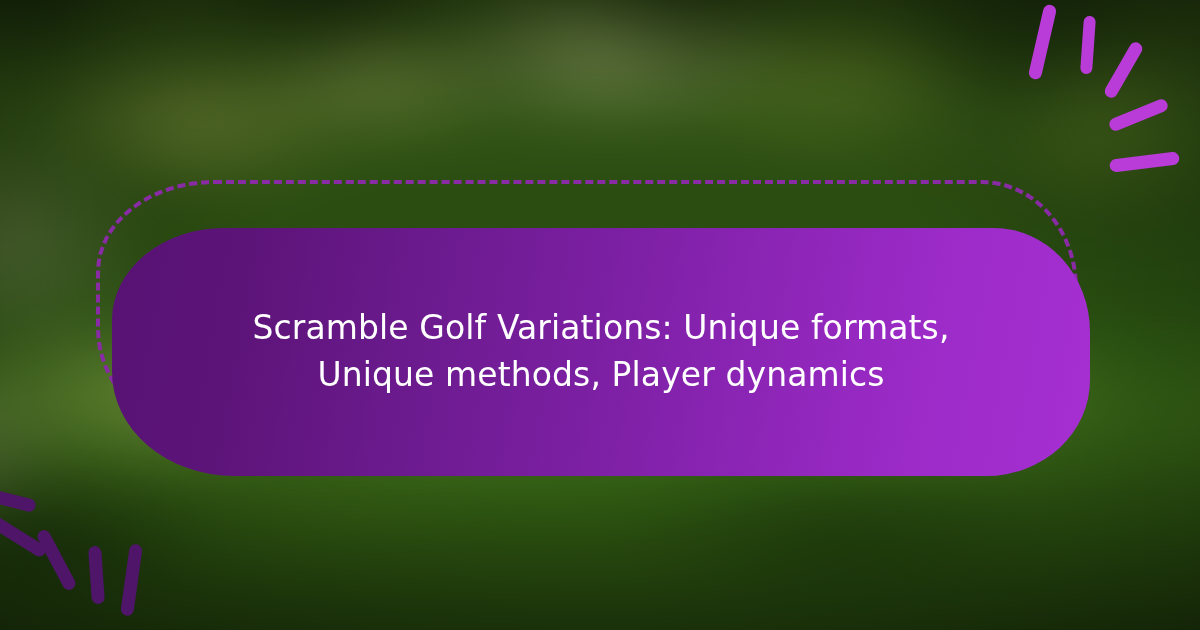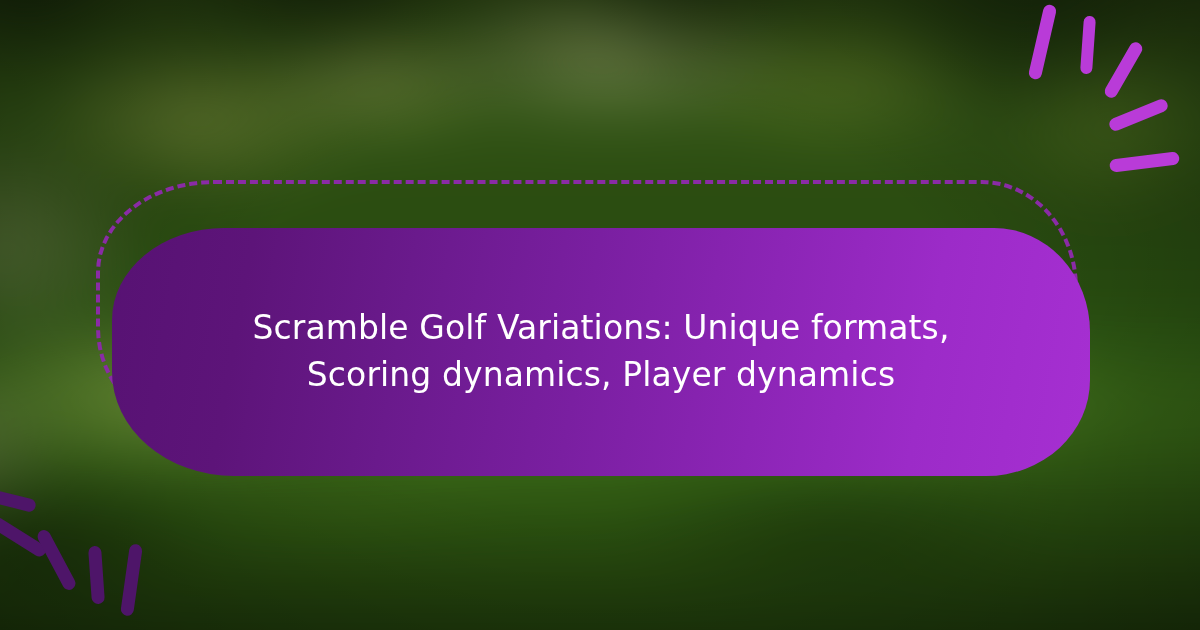--- a/index.html
+++ b/index.html
@@ -178,18 +178,18 @@
       <div class="ray" style="left: 90px; top: 96px; width: 13px; height: 58px; background: rgb(78, 21, 105); transform: rotate(176deg);"></div>
       <div class="ray" style="left: 125px; top: 94px; width: 13px; height: 72px; background: rgb(78, 21, 105); transform: rotate(188deg);"></div>
     </div>
 
   <div class="card-layer">
     <div class="card-outline"></div>
     <div class="card">
       <div class="card-title">
         <span>Scramble Golf Variations: Unique formats,</span>
         <br>
-        <span>Scoring dynamics, Player dynamics</span>
+        <span>Unique methods, Player dynamics</span>
       </div>
     </div>
   </div>
 
 </div>
 
 </body></html>

